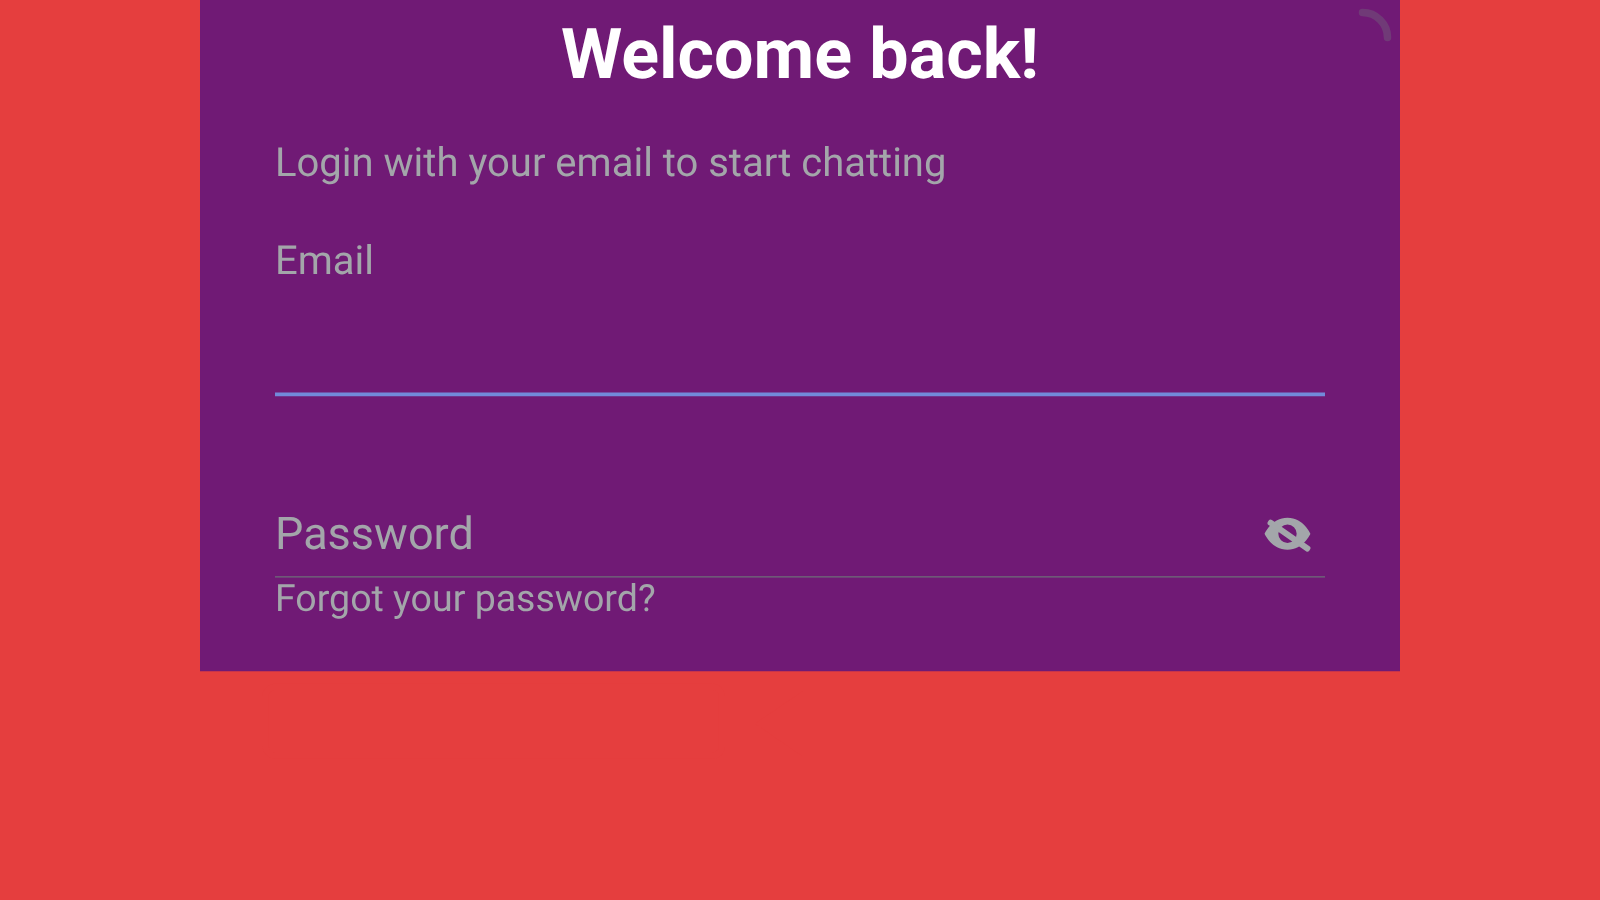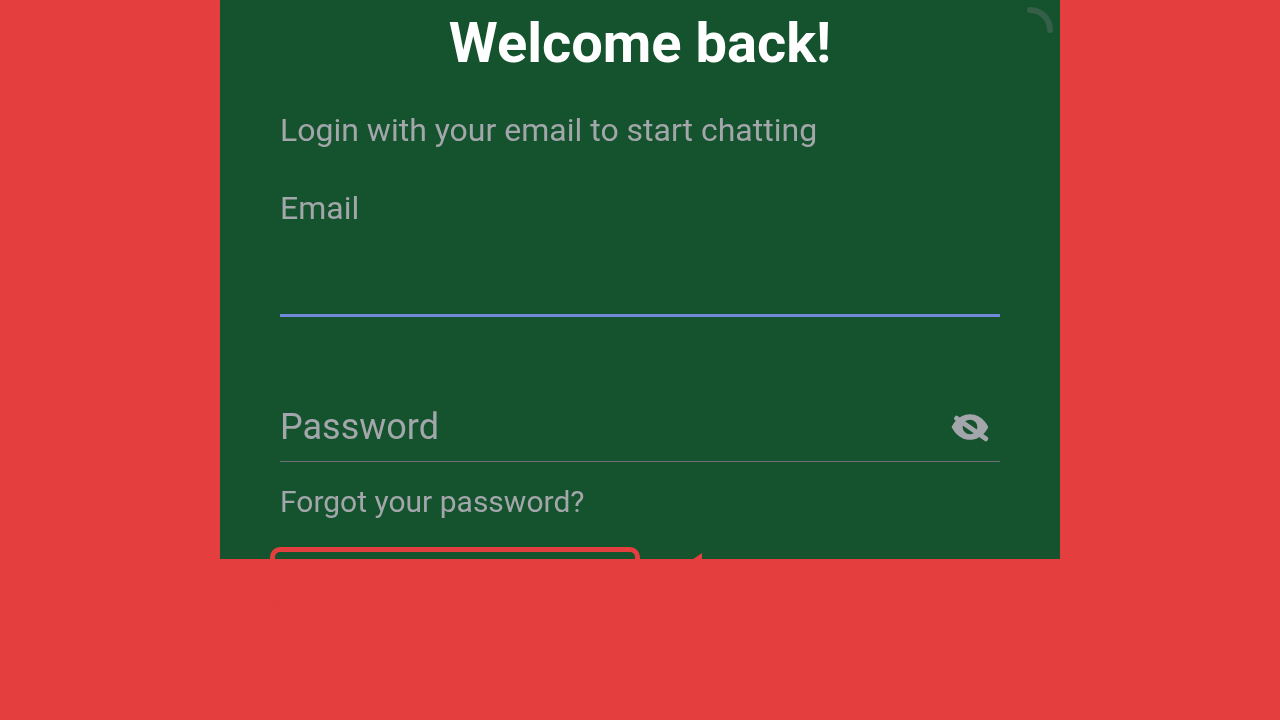--- a/index.html
+++ b/index.html
@@ -11,22 +11,22 @@
       width: 1280px;
       height: 720px;
       background: #e53e3e;
       display: flex;
       justify-content: center;
       align-items: flex-start;
       font-family: -apple-system, BlinkMacSystemFont, 'Segoe UI', Roboto, Helvetica, Arial, sans-serif;
       overflow: hidden;
     }
     .login-panel {
-      width: 840px;
-      background: #14532d;
+      width: 960px;
+      background: #701a75;
       padding: 0 60px 40px 60px;
       margin-top: 0;
       position: relative;
     }
     .title {
       color: #ffffff;
       font-size: 56px;
       font-weight: 700;
       text-align: center;
       padding-top: 10px;
@@ -77,21 +77,20 @@
     .eye-icon {
       color: #a3a6aa;
       width: 44px;
       height: 44px;
       cursor: pointer;
       margin-right: 8px;
     }
     .link-forgot {
       color: #a3a6aa;
       font-size: 30px;
-      margin-top: 22px;
       display: inline-block;
       cursor: pointer;
     }
     .link-pm {
       color: #a3a6aa;
       font-size: 30px;
       margin-top: 22px;
       cursor: pointer;
     }
     .highlight-box {

